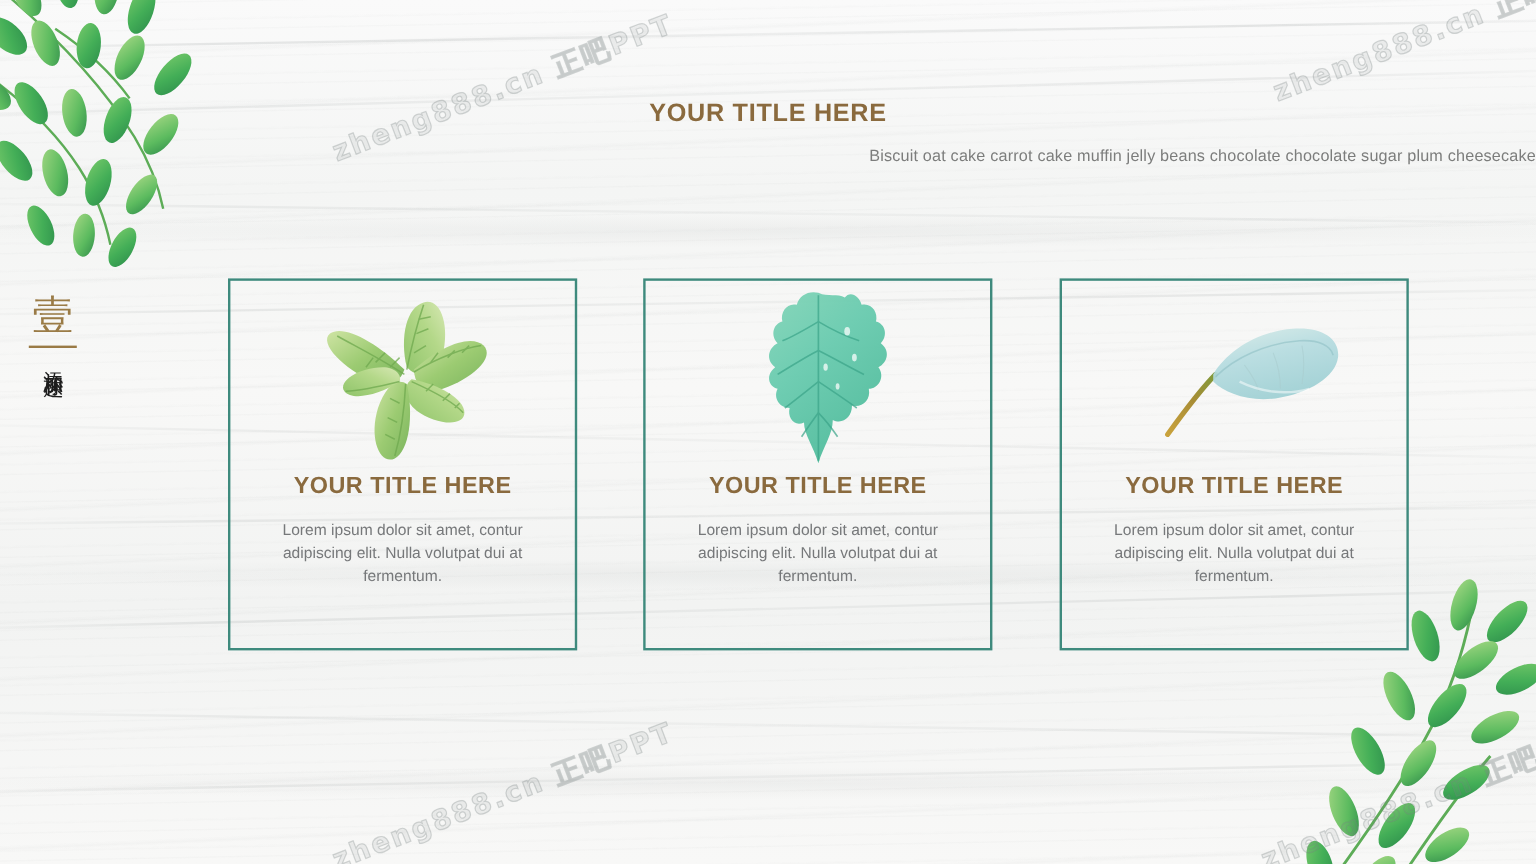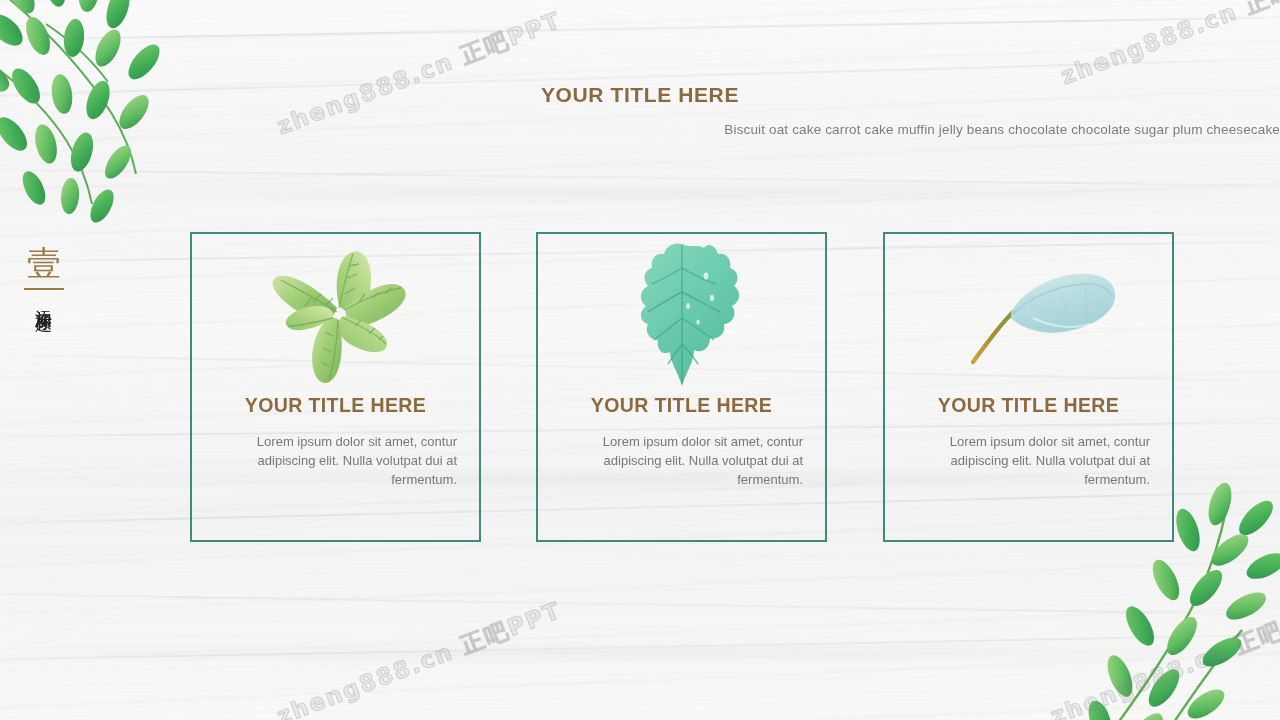--- a/index.html
+++ b/index.html
@@ -161,21 +161,21 @@
     font-size: 19.5px;
     font-weight: bold;
     letter-spacing: .4px;
     color: #8a6a3e;
   }
   .card-body {
     position: absolute;
     left: 22px;
     right: 22px;
     top: 198px;
-    text-align: right;
+    text-align: center;
     font-size: 13px;
     line-height: 19px;
     color: #76787a;
   }
 
   svg { display: block; overflow: visible; }
 
   .corner-art {
     position: absolute;
     pointer-events: none;

